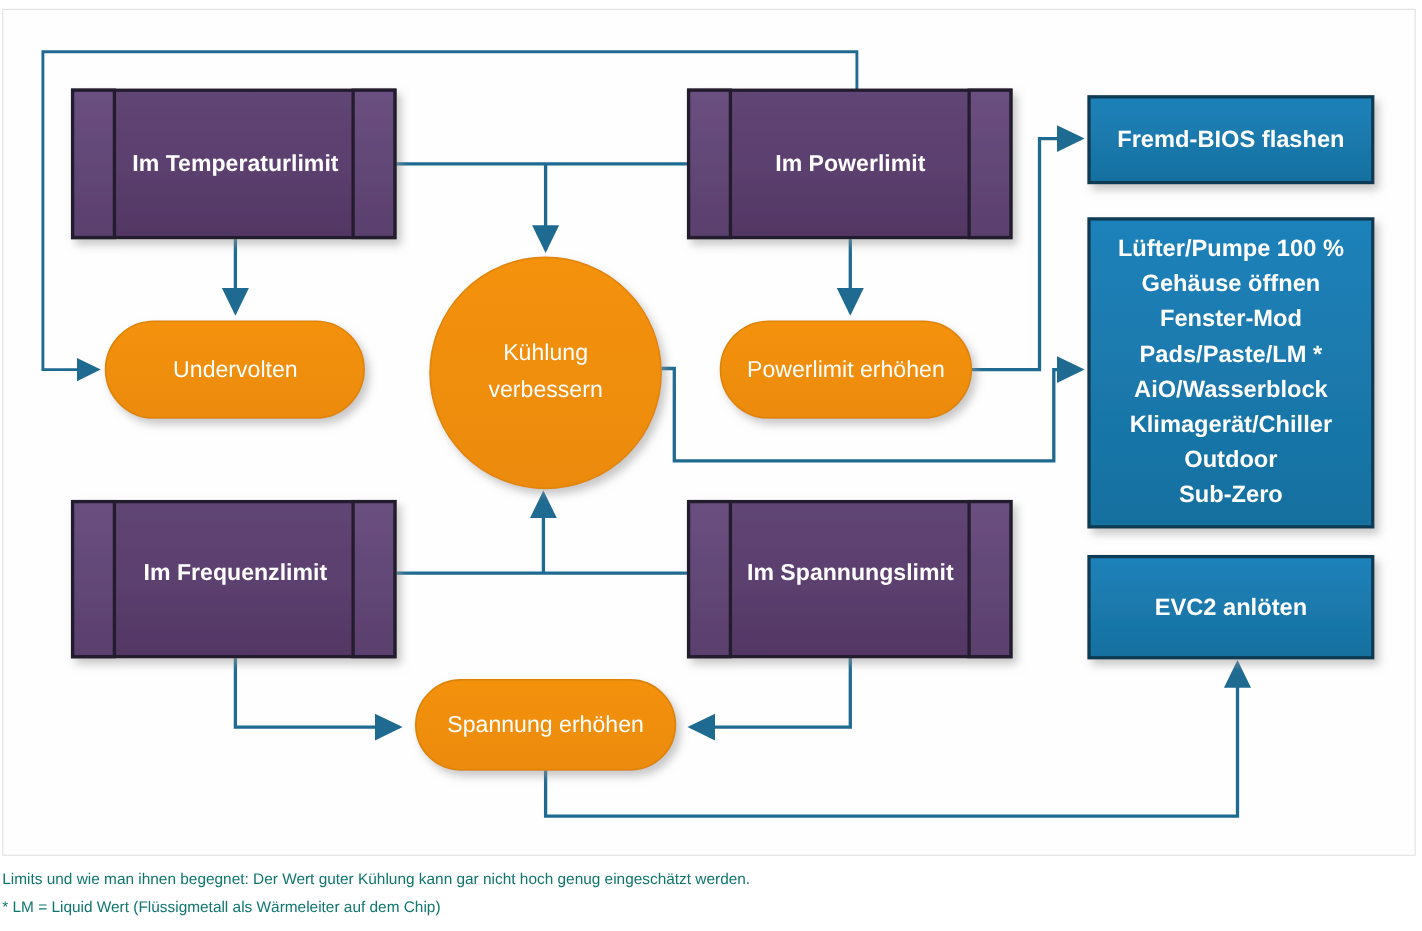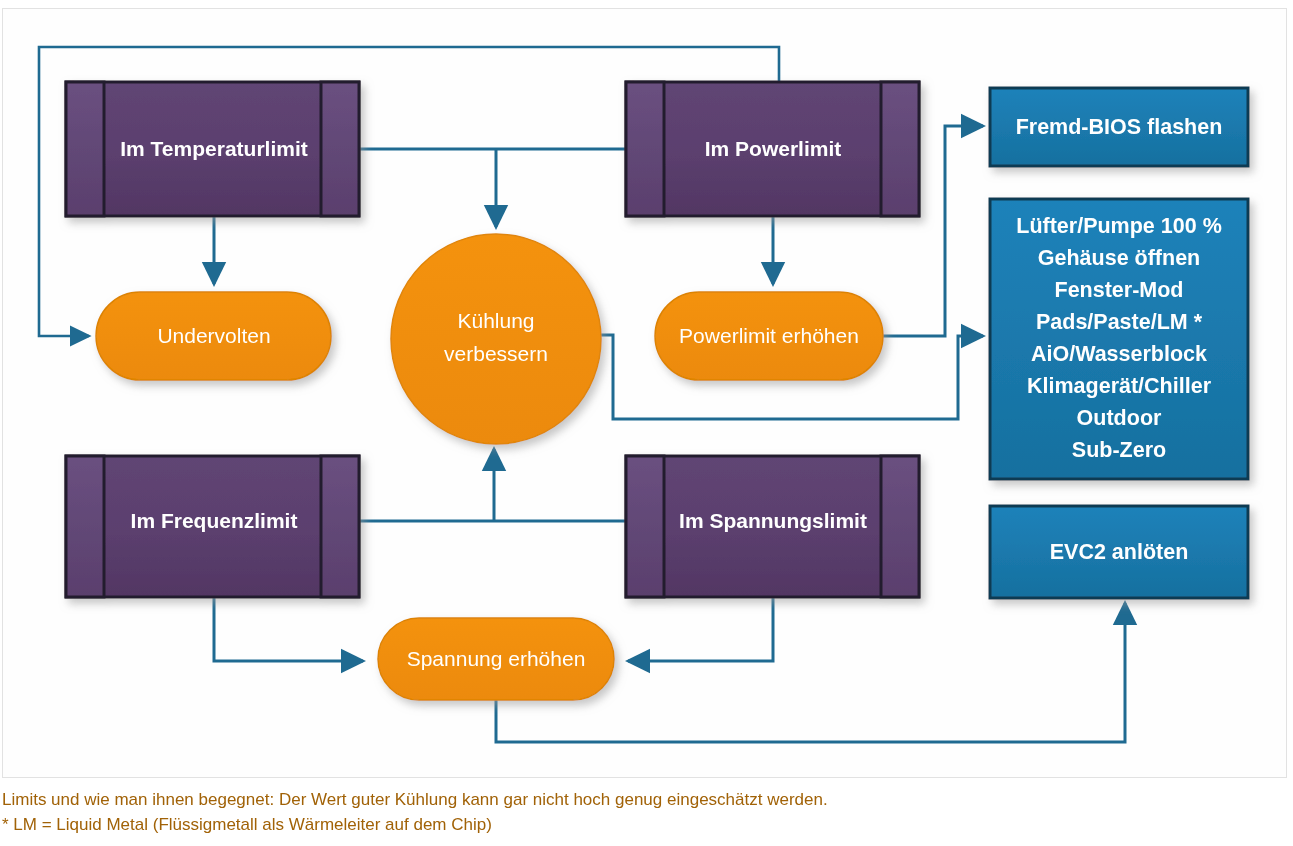--- a/index.html
+++ b/index.html
@@ -50,22 +50,22 @@
   }
   .label-blue {
     font-weight: bold;
     font-size: 21.5px;
   }
   .caption {
     position: absolute;
     left: 2px;
     width: 1280px;
     font-family: "Liberation Sans", sans-serif;
-    font-size: 17px;
-    color: #a16207;
+    font-size: 14px;
+    color: #0f766e;
     line-height: 25px;
     white-space: pre;
   }
   #caption-line-1 { top: 787px; }
   #caption-line-2 { top: 812px; }
 </style>
 </head>
 <body>
 
 <div id="page">
@@ -192,15 +192,15 @@
 
       <g filter="url(#dropShadow)">
         <rect x="987" y="497" width="258" height="92" fill="url(#gradBlue)" stroke="#0f3a52" stroke-width="3"></rect>
         <text class="shape-label label-blue" x="1116" y="544">EVC2 anlöten</text>
       </g>
 
     </svg>
   </div>
 
   <div class="caption" id="caption-line-1">Limits und wie man ihnen begegnet: Der Wert guter Kühlung kann gar nicht hoch genug eingeschätzt werden.</div>
-  <div class="caption" id="caption-line-2">* LM = Liquid Metal (Flüssigmetall als Wärmeleiter auf dem Chip)</div>
+  <div class="caption" id="caption-line-2">* LM = Liquid Wert (Flüssigmetall als Wärmeleiter auf dem Chip)</div>
 
 </div>
 
 </body></html>

